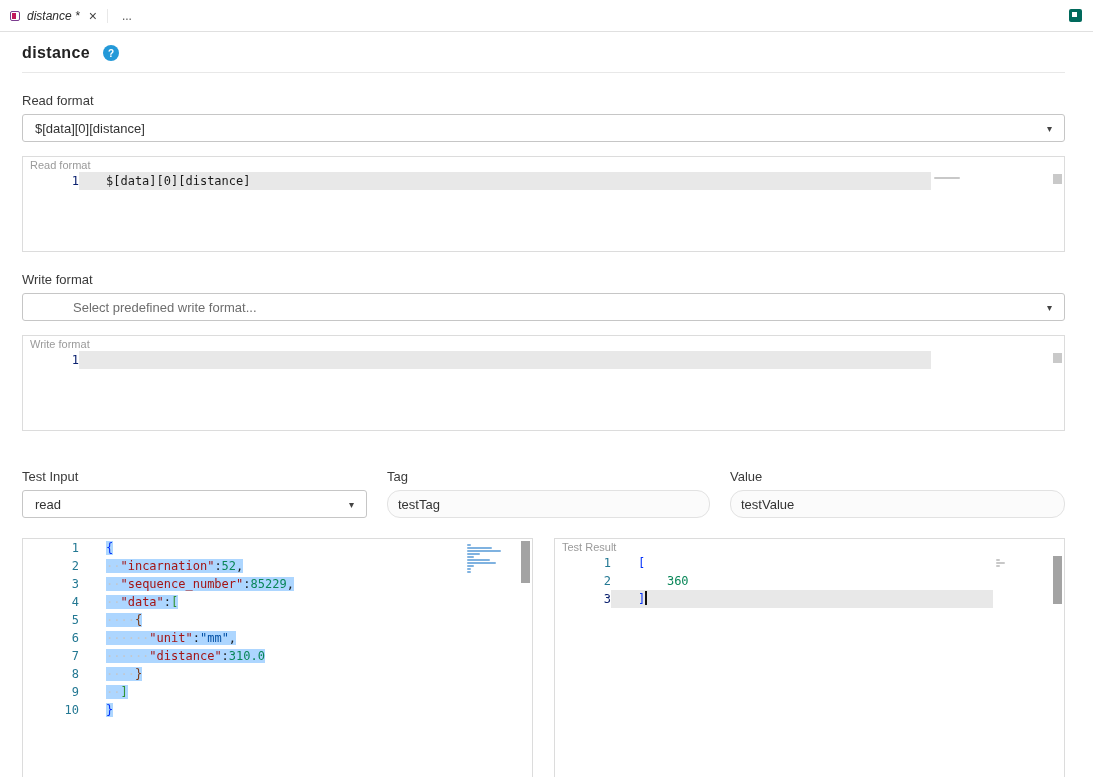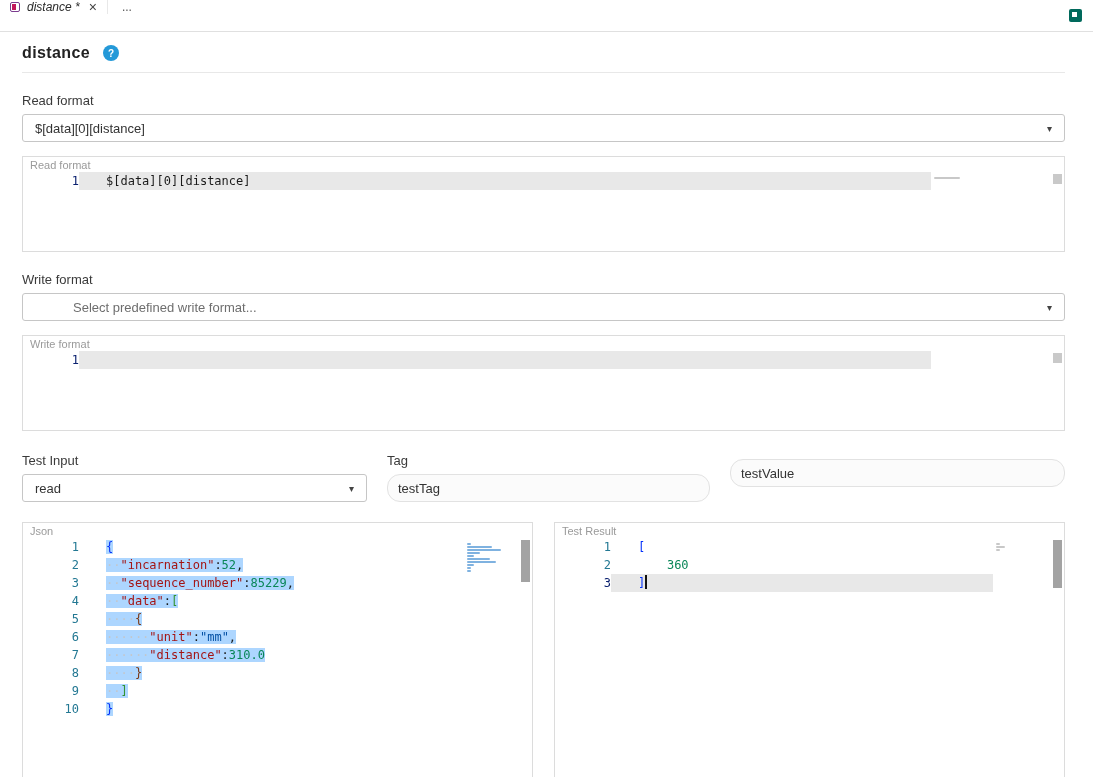--- a/index.html
+++ b/index.html
@@ -5,21 +5,21 @@
   * { box-sizing: border-box; }
   html,body { margin:0; padding:0; }
   body {
     width:1093px; height:777px; overflow:hidden;
     background:#ffffff;
     font-family:"Liberation Sans", sans-serif;
     color:#333;
   }
 
   
-  .tabbar { height:32px; border-bottom:1px solid #e0e0e0; display:flex; align-items:flex-start; background:#fff; position:relative; }
+  .tabbar { height:32px; border-bottom:1px solid #e0e0e0; display:flex; align-items:center; background:#fff; position:relative; }
   .tab { display:flex; align-items:center; padding:0 10px; font-size:12px; color:#333; border-right:1px solid #e8e8e8; cursor:pointer; background:#fff; }
   .tab-icon { width:10px; height:10px; border-radius:2px; border:1px solid #7b3c8f; position:relative; flex:none; background:#fff; }
   .tab-icon::after { content:""; position:absolute; left:1px; top:1px; width:4px; height:6px; background:#c2185b; }
   .tab-label { font-style:italic; margin:0 9px 0 7px; color:#2b2b2b; }
   .tab-close { color:#444; font-size:14px; line-height:1; }
   .tab-overflow { display:flex; align-items:center; padding:0 14px; font-size:12px; color:#555; cursor:pointer; }
   .app-icon { position:absolute; right:11px; top:9px; width:13px; height:13px; border-radius:2px; background:#00695c; cursor:pointer; }
   .app-icon::after { content:""; position:absolute; left:3px; top:3px; width:5px; height:5px; background:#fff; }
 
   
@@ -71,21 +71,21 @@
   .mm-sel { background:#7fb2e0; }
   .mm-space { height:4px; }
 
   .ed-scroll { flex:none; width:13px; position:relative; background:#fff; }
   .sb-thumb { position:absolute; left:2px; right:2px; top:2px; background:#c9c9c9; }
   .ed-read .sb-thumb, .ed-write .sb-thumb { height:10px; }
   .ed-json .sb-thumb { height:42px; background:#a3a3a3; }
   .ed-result .sb-thumb { height:48px; background:#a3a3a3; }
 
   
-  .test-row { display:grid; grid-template-columns:345px 323px 1fr; column-gap:20px; margin-top:22px; }
+  .test-row { display:grid; grid-template-columns:345px 323px 1fr; column-gap:20px; margin-top:38px; }
   .bottom-row { display:grid; grid-template-columns:1fr 1fr; column-gap:21px; margin-top:20px; }
   .bottom-row .editor { margin-top:0; }
 </style>
 </head>
 <body>
 
 <div class="tabbar">
   <div class="tab">
     <span class="tab-icon"></span>
     <span class="tab-label">distance *</span>
@@ -157,27 +157,27 @@
       <div class="select">
         <span class="sel-value">read</span>
         <span class="chev">▾</span>
       </div>
     </div>
     <div>
       <label class="field-label">Tag</label>
       <input class="text-input" value="testTag" style="">
     </div>
     <div>
+      <label class="field-label">Value</label>
       <input class="text-input" value="testValue" style="">
     </div>
   </div>
 
   <div class="bottom-row">
     <div class="editor ed-json">
-      <div class="ed-label">Json</div>
       <div class="ed-body">
         <div class="ed-main">
             <div class="ed-lines">
               <div class="ed-line"><span class="ln">1</span><span class="code"><span class="sel"><span class="tk-b1">{</span></span></span></div>
               <div class="ed-line"><span class="ln">2</span><span class="code"><span class="sel"><span class="tk-ws">··</span><span class="tk-key">"incarnation"</span><span class="tk-p">:</span><span class="tk-num">52</span><span class="tk-p">,</span></span></span></div>
               <div class="ed-line"><span class="ln">3</span><span class="code"><span class="sel"><span class="tk-ws">··</span><span class="tk-key">"sequence_number"</span><span class="tk-p">:</span><span class="tk-num">85229</span><span class="tk-p">,</span></span></span></div>
               <div class="ed-line"><span class="ln">4</span><span class="code"><span class="sel"><span class="tk-ws">··</span><span class="tk-key">"data"</span><span class="tk-p">:</span><span class="tk-b2">[</span></span></span></div>
               <div class="ed-line"><span class="ln">5</span><span class="code"><span class="sel"><span class="tk-ws">····</span><span class="tk-b3">{</span></span></span></div>
               <div class="ed-line"><span class="ln">6</span><span class="code"><span class="sel"><span class="tk-ws">······</span><span class="tk-key">"unit"</span><span class="tk-p">:</span><span class="tk-str">"mm"</span><span class="tk-p">,</span></span></span></div>
               <div class="ed-line"><span class="ln">7</span><span class="code"><span class="sel"><span class="tk-ws">······</span><span class="tk-key">"distance"</span><span class="tk-p">:</span><span class="tk-num">310.0</span></span></span></div>

